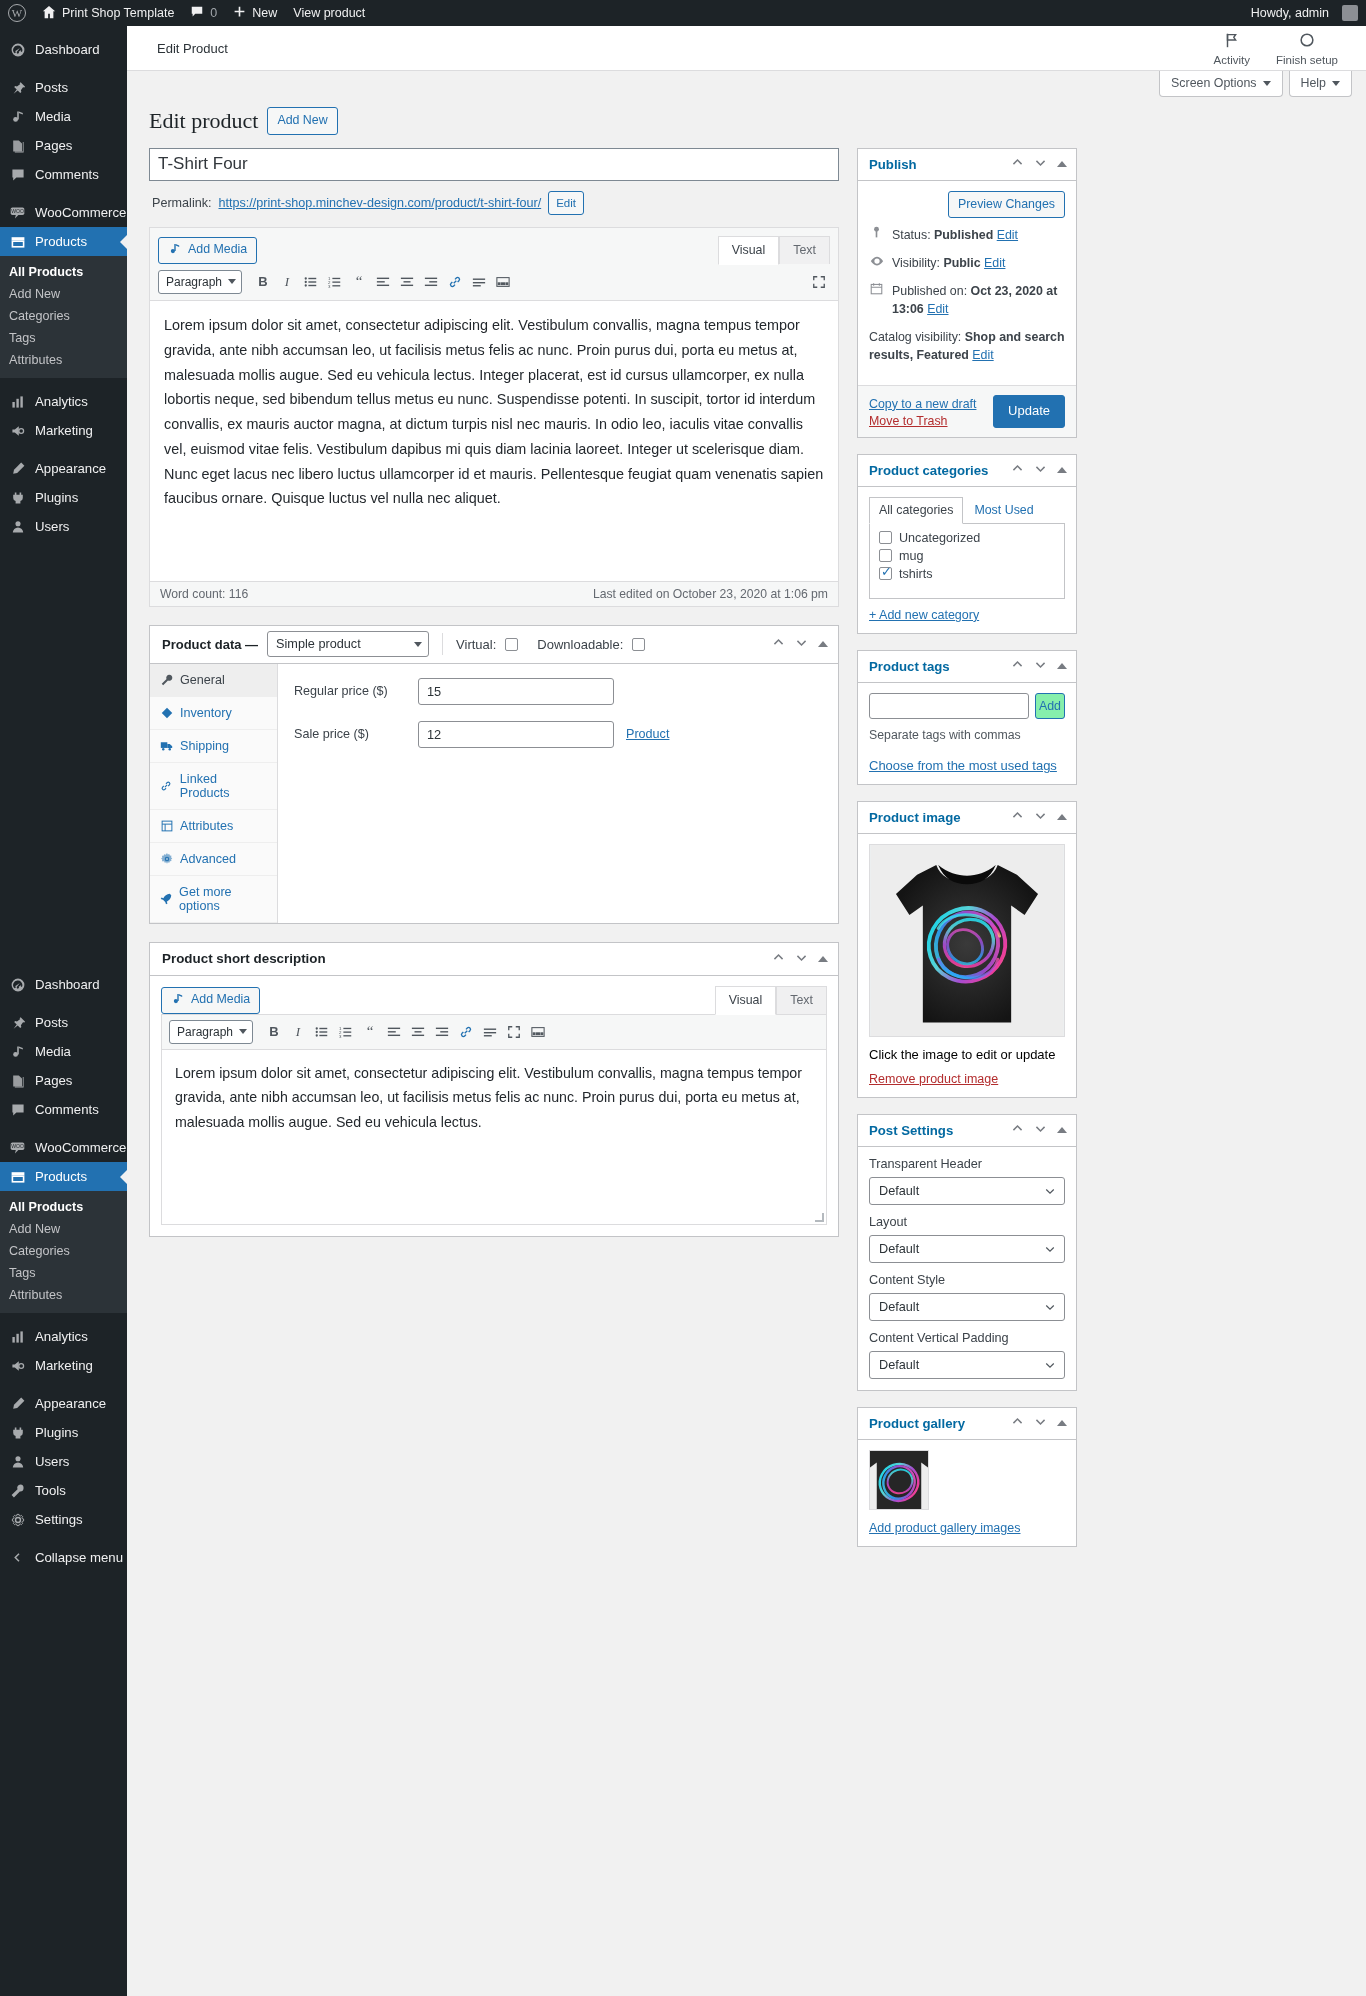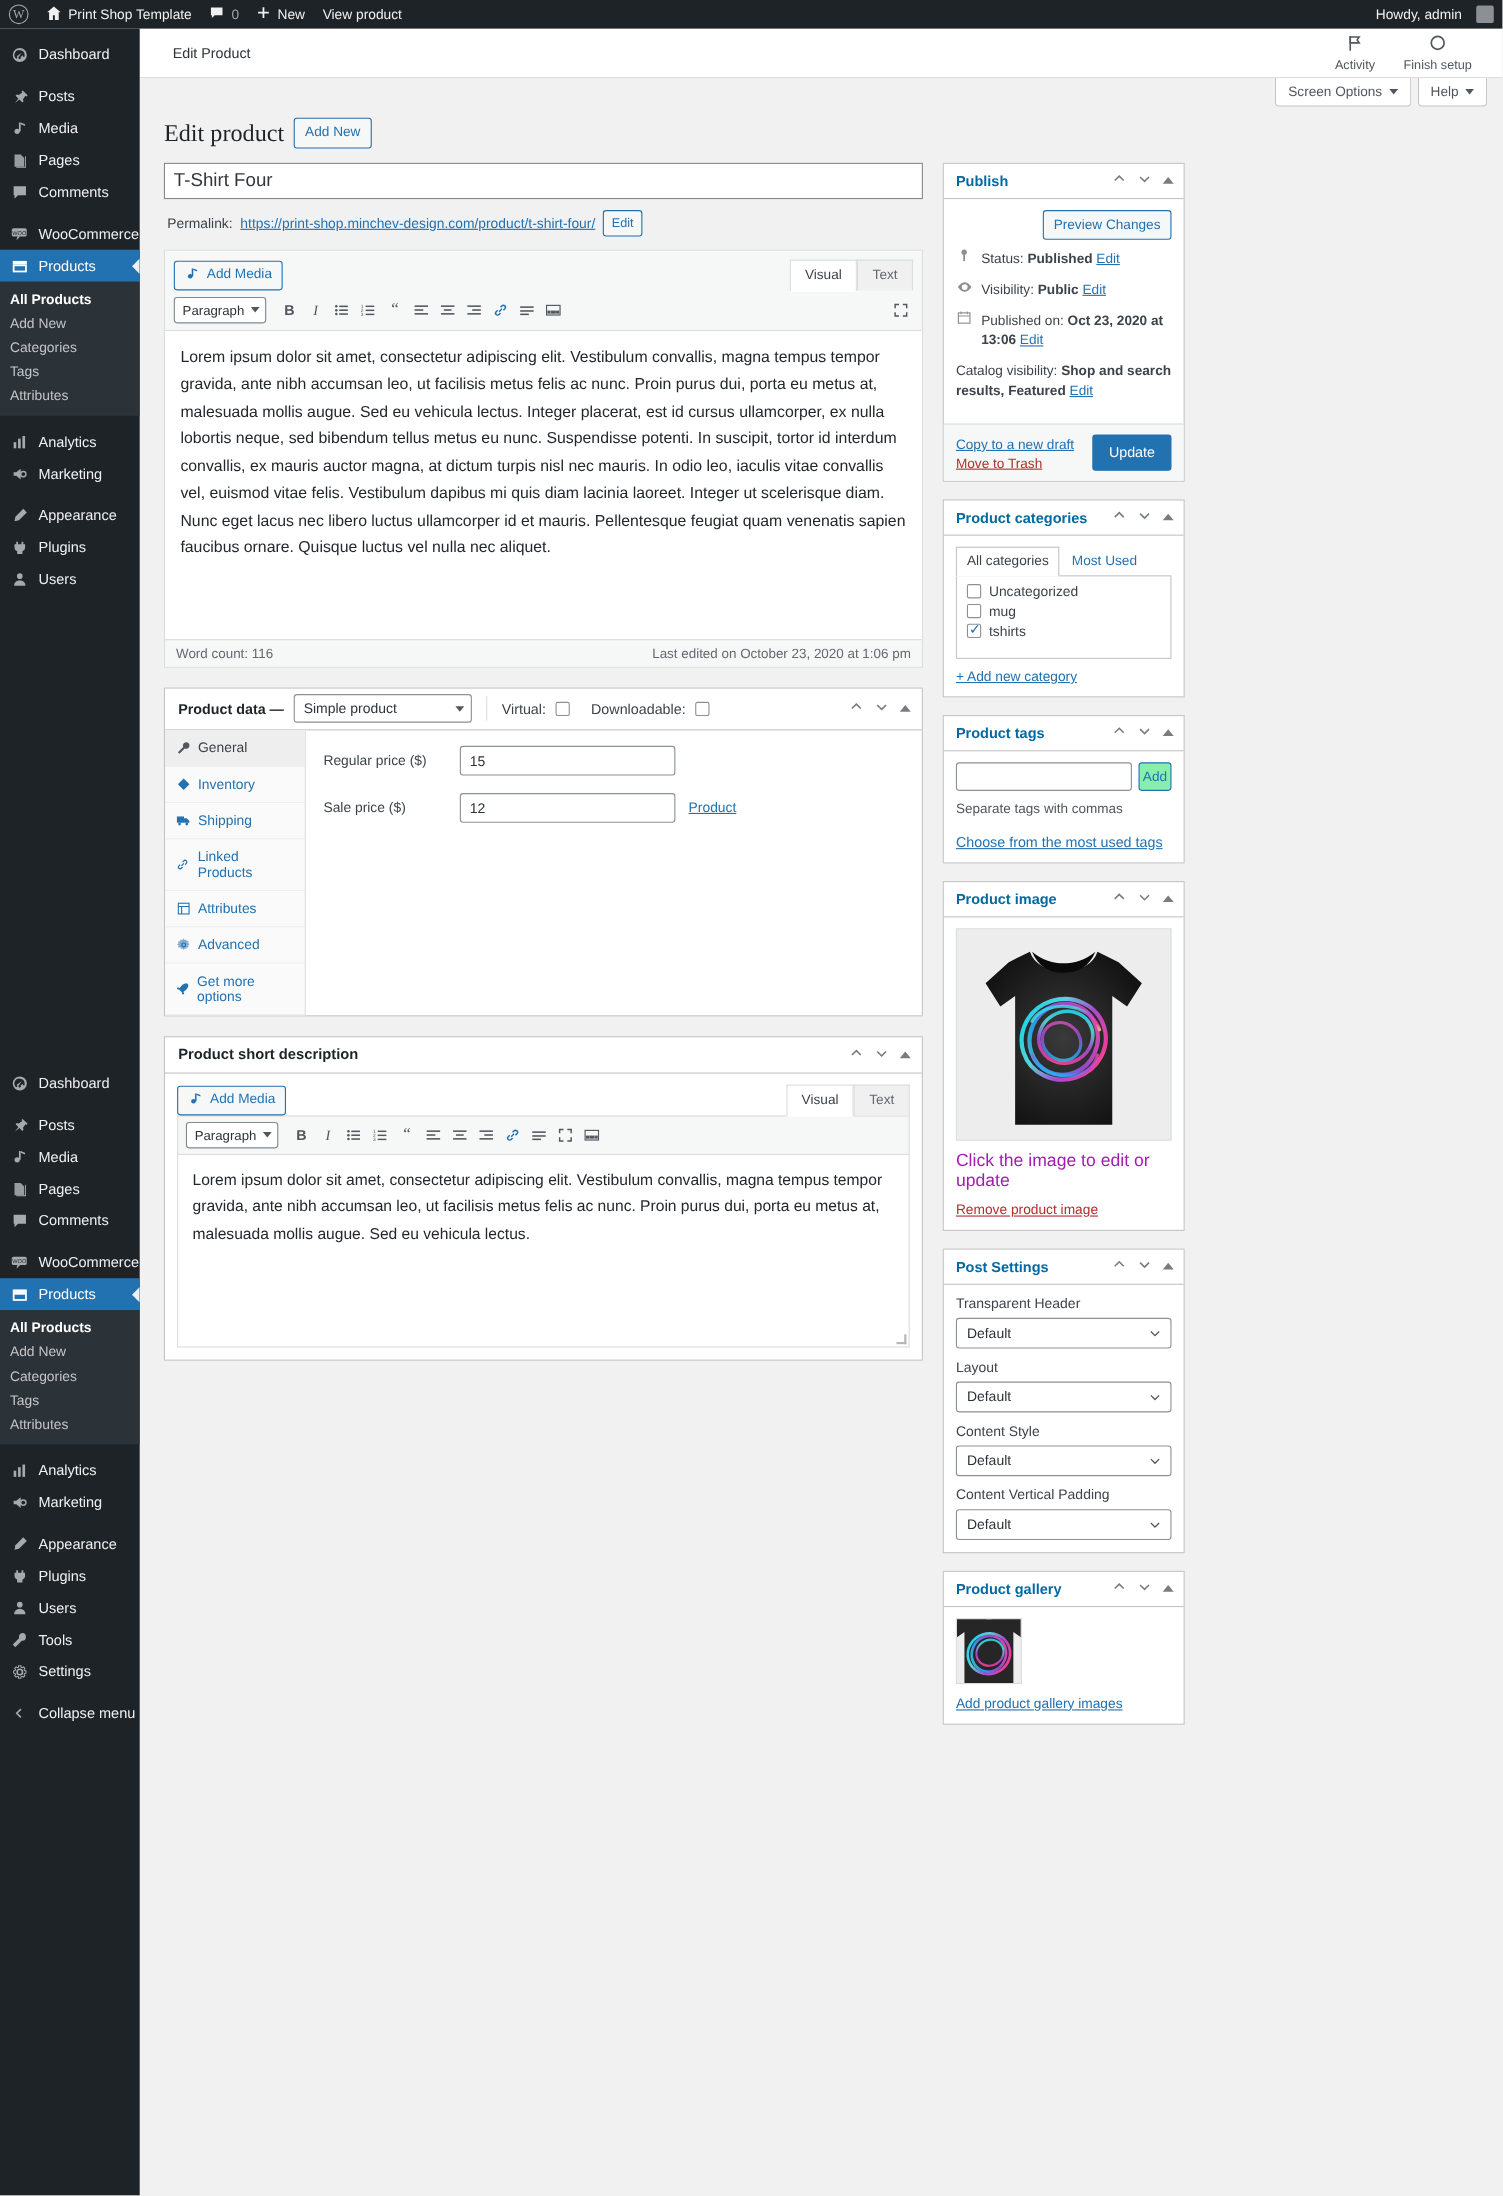--- a/index.html
+++ b/index.html
@@ -203,21 +203,21 @@
   .addcat { display:block; margin-top:9px; font-size:12.5px; }
 
   .tagrow { display:flex; gap:6px; margin-bottom:9px; }
   .taginput { flex:1; height:26px; border:1px solid #8c8f94; border-radius:3px; background:#fff; }
   .tagadd { border:1px solid #2271b1; color:#2271b1; background:#86efac; border-radius:3px;
             font-size:12.4px; padding:0 3px; display:flex; align-items:center; cursor:pointer; }
   .taghint { font-size:12.3px; color:#50575e; margin-bottom:16px; }
 
   .prodimg { width:100%; height:193px; background:#eceff0; border:1px solid #dcdcde;
              display:flex; align-items:center; justify-content:center; overflow:hidden; cursor:pointer; }
-  .imgcap { font-size:16px; color:#a21caf; margin-top:10px; }
+  .imgcap { font-size:13px; color:#000000; margin-top:10px; }
   .removelink { display:block; margin-top:10px; font-size:12.5px; color:#b32d2e; }
 
   .ps-label { font-size:12.7px; color:#3c434a; margin:10px 0 6px; }
   .ps-label:first-child { margin-top:0; }
   .ps-select { height:28px; border:1px solid #8c8f94; border-radius:3px; background:#fff;
                display:flex; align-items:center; justify-content:space-between; padding:0 8px 0 9px;
                font-size:12.7px; color:#2c3338; cursor:pointer; }
 
   .gal-thumb { width:60px; height:60px; border:1px solid #dcdcde; overflow:hidden; background:#ececec;
                display:flex; align-items:center; justify-content:center; cursor:pointer; }

